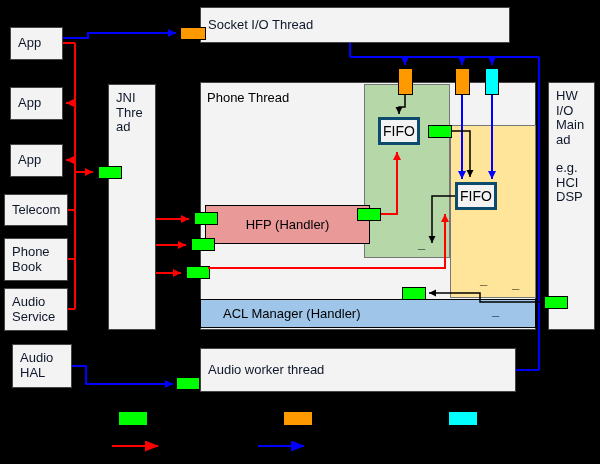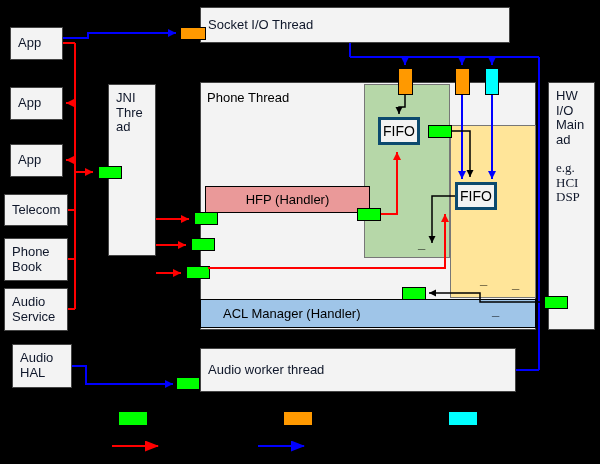--- a/index.html
+++ b/index.html
@@ -25,38 +25,38 @@
     color:#000; font-size:14px; display:flex; align-items:center; justify-content:center;
   }
   .mk { position:absolute; border:1px solid #000; }
   .mk-green { background:var(--marker-green,#0f0); }
   .mk-orange { background:var(--marker-orange,#f90); }
   .mk-cyan { background:var(--marker-cyan,#0ff); }
   .dash { position:absolute; color:#000; font-size:13px; font-weight:bold; }
 
   
   .socket   { left:200px; top:7px;   width:310px; height:36px; }
-  .jni      { left:108px; top:84px;  width:48px;  height:172px; }
+  .jni      { left:108px; top:84px;  width:48px;  height:246px; }
   .mainthr  { left:200px; top:82px;  width:336px; height:248px; background:var(--box-fill,#f3f3f3); border:1px solid #444; }
   .hwio     { left:548px; top:82px;  width:47px;  height:248px; }
   .audiowrk { left:200px; top:348px; width:316px; height:44px; }
   
   .app1 { left:10px; top:27px;  width:53px; height:33px; }
   .app2 { left:10px; top:87px;  width:53px; height:33px; }
   .app3 { left:10px; top:144px; width:53px; height:33px; }
   .telecom  { left:4px;  top:194px; width:64px; height:32px; }
   .phonebk  { left:4px;  top:238px; width:64px; height:43px; }
   .audiosvc { left:4px;  top:288px; width:64px; height:43px; }
   .audiohal { left:12px; top:344px; width:60px; height:44px; }
   
   .green-panel  { left:364px; top:84px;  width:86px; height:174px; background:var(--green-region,#b6d7a8); border:1px solid #777; }
   .yellow-panel { left:450px; top:125px; width:86px; height:173px; background:var(--yellow-region,#ffe599); border:1px solid #777; }
   .main-label { left:207px; top:90px; }
   
-  .hfp    { left:205px; top:186px; width:165px; height:27px; background:var(--pink-bar,#ea9999); }
+  .hfp    { left:205px; top:205px; width:165px; height:39px; background:var(--pink-bar,#ea9999); }
   .rfcomm { left:205px; top:232px; width:230px; height:26px; background:var(--green-region,#b6d7a8); }
   .l2cap  { left:205px; top:267px; width:285px; height:26px; background:var(--yellow-region,#ffe599); padding-left:50px; }
   .acl    { left:200px; top:299px; width:336px; height:29px; background:var(--blue-bar,#9fc5e8); padding-left:22px; }
   
   .fifo1 { left:378px; top:117px; width:42px; height:28px; }
   .fifo2 { left:455px; top:182px; width:42px; height:28px; }
   
   .m-jni        { left:98px;  top:166px; width:24px; height:13px; }
   .m-hfp        { left:194px; top:212px; width:24px; height:13px; }
   .m-rfcomm     { left:191px; top:238px; width:24px; height:13px; }
@@ -115,21 +115,21 @@
   <div class="abs mainthr"></div>
   <div class="region green-panel"></div>
   <div class="region yellow-panel"></div>
   <div class="label main-label">Phone Thread</div>
 
   <div class="box hwio topalign">
     <span style="white-space:pre-line;">HW
 I/O
 Main
 ad</span>
-    <span class="blk2" style="white-space:pre-line;font-family:Liberation Serif, serif;">e.g.
+    <span class="blk2" style="white-space:pre-line;">e.g.
 HCI
 DSP</span>
   </div>
 
   <div class="box audiowrk">Audio worker thread</div>
 
   <div class="bar hfp center">HFP (Handler)</div>
   <div class="bar acl">ACL Manager (Handler)</div>
 
   <div class="fifo fifo1">FIFO</div>

